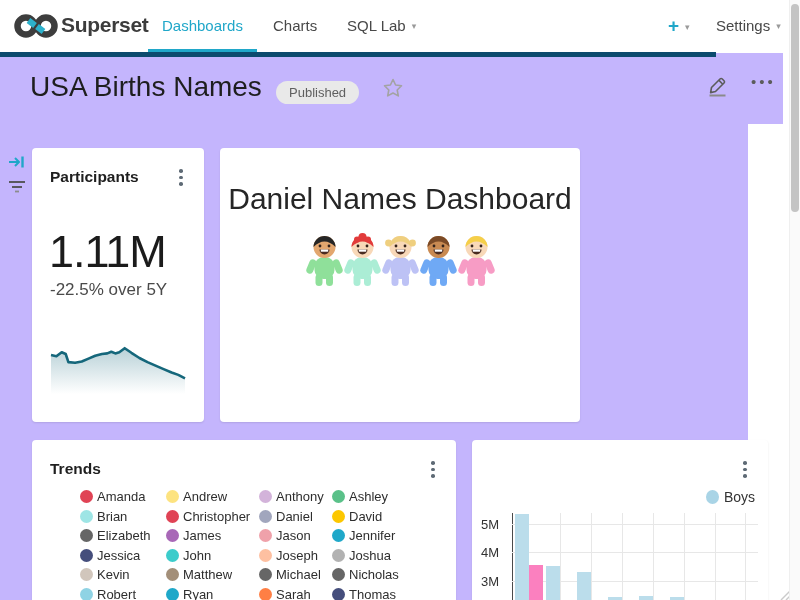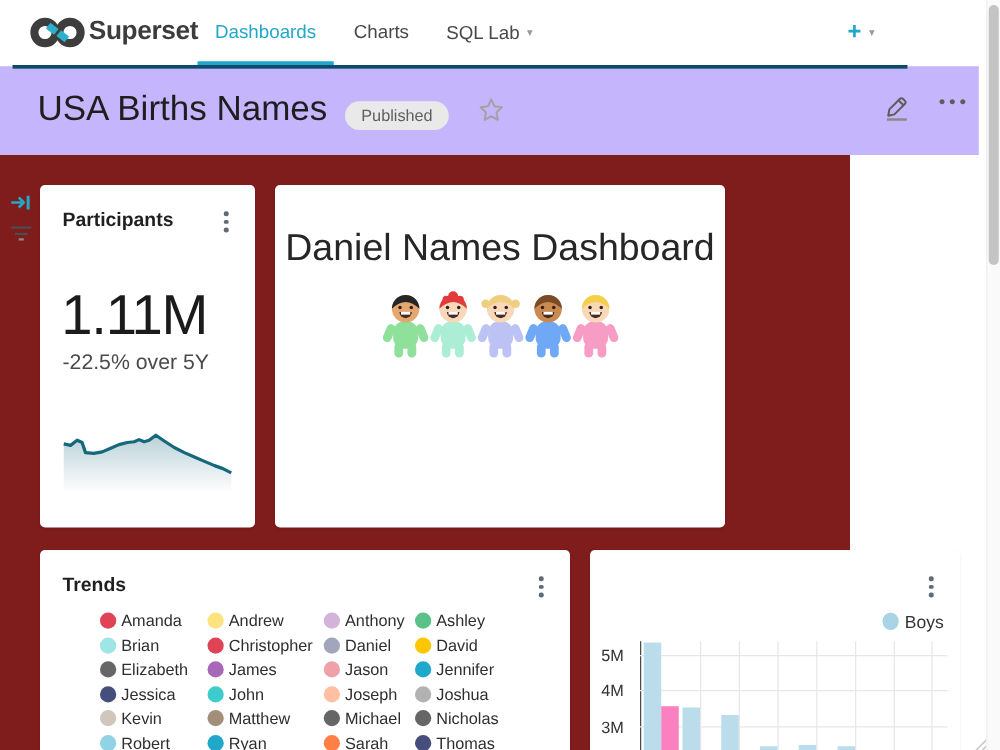--- a/index.html
+++ b/index.html
@@ -2,22 +2,22 @@
 <html><head>
 <meta charset="utf-8">
 <style>
   html,body{margin:0;padding:0}
   body{
     width:800px;height:600px;overflow:hidden;position:relative;
     font-family:"Liberation Sans","DejaVu Sans",sans-serif;
     background:#fff;-webkit-font-smoothing:antialiased;
   }
   
-  .nav{position:absolute;left:10px;top:0;width:716px;height:52px;background:#fff;
-       border-bottom:3px solid #0c4a6e;z-index:5}
+  .nav{position:absolute;left:0;top:0;width:716px;height:52px;background:#fff;
+       border-bottom:5px solid #0c4a6e;z-index:5}
   .brand-logo{position:absolute;left:13px;top:11px}
   .brand-name{position:absolute;left:61px;top:13px;font-size:21px;font-weight:bold;
        color:#3C3C3C;letter-spacing:-.3px}
   .nav-item{position:absolute;top:0;height:49px;line-height:52px;font-size:15px;
        color:#484848;padding:0 14px;cursor:pointer;white-space:nowrap}
   .nav-item.active{color:#20A7C9;border-bottom:3px solid #20A7C9}
   .caret{font-size:9px;color:#9A9A9A;margin-left:6px;vertical-align:2px}
   .nav-plus{position:absolute;left:668px;top:0;height:52px;line-height:51px;
        color:#20A7C9;font-size:19px;font-weight:bold;cursor:pointer}
   .nav-settings{position:absolute;left:716px;top:0;height:52px;line-height:52px;
@@ -25,21 +25,21 @@
   
   .dash-header{position:absolute;left:0;top:53px;width:783px;height:71px;background:#c4b5fd}
   .dash-title{position:absolute;left:30px;top:18px;font-size:28px;color:#1E1E1E}
   .badge{position:absolute;left:276px;top:28px;background:#E9E9E9;color:#5F5F5F;
        font-size:13px;line-height:13px;padding:5px 13px;border-radius:12px}
   .star-btn{position:absolute;left:382px;top:24px;cursor:pointer}
   .edit-btn{position:absolute;left:706px;top:21px;cursor:pointer}
   .more-btn{position:absolute;left:751px;top:20px;color:#5C5C5C;font-size:15px;
        letter-spacing:3px;cursor:pointer}
   
-  .main{position:absolute;left:0;top:124px;width:680px;height:476px;background:#7f1d1d}
+  .main{position:absolute;left:0;top:124px;width:748px;height:476px;background:#c4b5fd}
   .side-icon{position:absolute;cursor:pointer}
   .card{position:absolute;background:#fff;border-radius:4px;
        box-shadow:0 1px 2px rgba(0,0,0,.10)}
   .card-title{position:absolute;left:18px;top:20px;font-size:15.5px;font-weight:600;color:#1F1F1F}
   .kebab{position:absolute;right:18px;top:21px;width:6px;display:flex;flex-direction:column;
        gap:3px;align-items:center;cursor:pointer;padding:0 2px}
   .kebab i{width:3.6px;height:3.6px;border-radius:50%;background:#5E6A75}
   
   .big-number{position:absolute;left:17px;top:78px;font-size:45px;font-weight:500;
        color:#1B1B1B;letter-spacing:-1px}
@@ -92,20 +92,23 @@
   </div>
   <div class="nav-item" style="left:259px">
     <span>Charts</span>
   </div>
   <div class="nav-item" style="left:333px">
     <span>SQL Lab</span><span class="caret">▾</span>
   </div>
 
   <div class="nav-plus">
     <span>+</span><span class="caret">▾</span>
+  </div>
+  <div class="nav-settings">
+    <span>Settings</span><span class="caret">▾</span>
   </div>
 </div>
 
 <div class="dash-header">
   <div class="dash-title">USA Births Names</div>
   <div class="badge">Published</div>
   <svg class="star-btn" width="22" height="22" viewBox="0 0 22 22">
     <path d="M11 2.5 L13.6 8 L19.5 8.8 L15.2 13 L16.3 18.9 L11 16 L5.7 18.9 L6.8 13 L2.5 8.8 L8.4 8 Z" fill="none" stroke="#A3A3A3" stroke-width="1.6" stroke-linejoin="round"></path>
   </svg>
   <svg class="edit-btn" width="23" height="24" viewBox="0 0 23 24">

